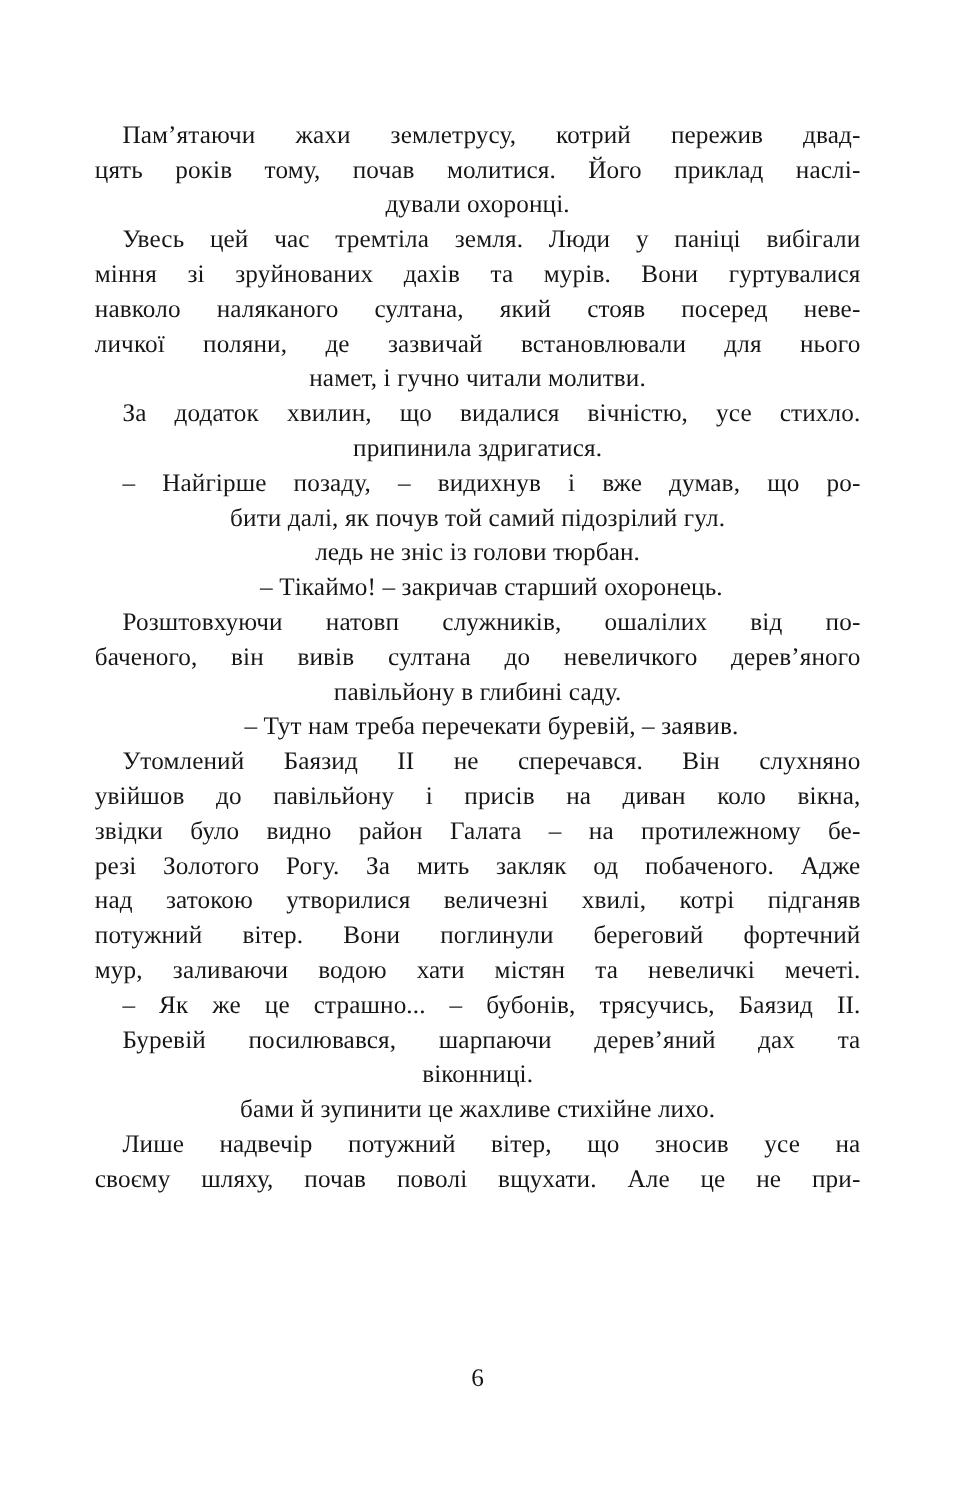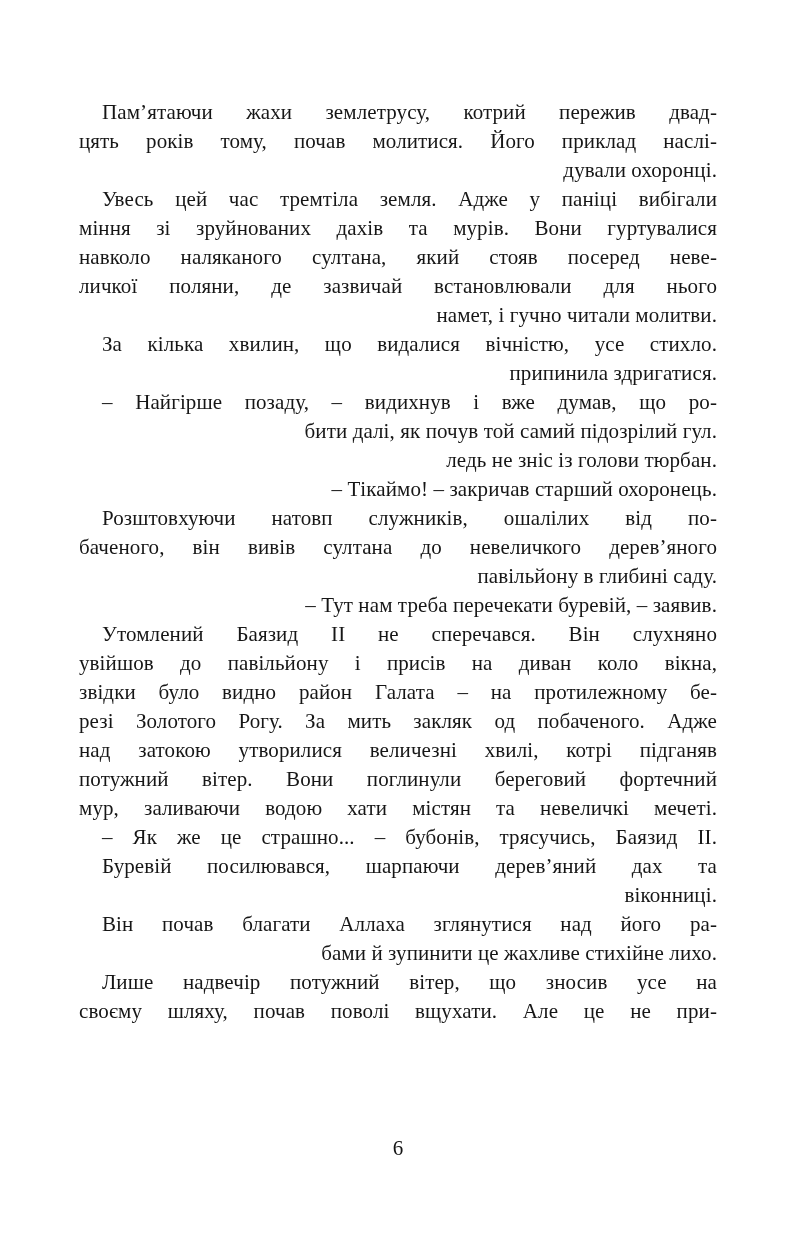--- a/index.html
+++ b/index.html
@@ -25,21 +25,21 @@
     line-height: 29px;
   }
   .para {
     margin: 0;
     padding: 0;
   }
   .line {
     height: 29px;
     overflow: hidden;
     white-space: normal;
-    text-align: right;
+    text-align: center;
     letter-spacing: 0.1px;
   }
   .line.j {
     text-align: justify;
     text-align-last: justify;
   }
   .line.first {
     padding-left: 23px;
   }
   .page-number {
@@ -56,28 +56,28 @@
 <body>
 
 <div class="book-page">
   <div class="page-text">
       <div class="para">
         <div class="line j first">Пам’ятаючи жахи землетрусу, котрий пережив двад-</div>
         <div class="line j">цять років тому, почав молитися. Його приклад наслі-</div>
         <div class="line">дували охоронці.</div>
       </div>
       <div class="para">
-        <div class="line j first">Увесь цей час тремтіла земля. Адже у паніці вибігали</div>
+        <div class="line j first">Увесь цей час тремтіла земля. Люди у паніці вибігали</div>
         <div class="line j">міння зі зруйнованих дахів та мурів. Вони гуртувалися</div>
         <div class="line j">навколо наляканого султана, який стояв посеред неве-</div>
         <div class="line j">личкої поляни, де зазвичай встановлювали для нього</div>
         <div class="line">намет, і гучно читали молитви.</div>
       </div>
       <div class="para">
-        <div class="line j first">За кілька хвилин, що видалися вічністю, усе стихло.</div>
+        <div class="line j first">За додаток хвилин, що видалися вічністю, усе стихло.</div>
         <div class="line">припинила здригатися.</div>
       </div>
       <div class="para">
         <div class="line j first">– Найгірше позаду, – видихнув і вже думав, що ро-</div>
         <div class="line">бити далі, як почув той самий підозрілий гул.</div>
       </div>
       <div class="para">
         <div class="line">ледь не зніс із голови тюрбан.</div>
       </div>
       <div class="para">
@@ -101,21 +101,20 @@
         <div class="line j">мур, заливаючи водою хати містян та невеличкі мечеті.</div>
       </div>
       <div class="para">
         <div class="line j first">– Як же це страшно... – бубонів, трясучись, Баязид II.</div>
       </div>
       <div class="para">
         <div class="line j first">Буревій посилювався, шарпаючи дерев’яний дах та</div>
         <div class="line">віконниці.</div>
       </div>
       <div class="para">
-        <div class="line j first">Він почав благати Аллаха зглянутися над його ра-</div>
         <div class="line">бами й зупинити це жахливе стихійне лихо.</div>
       </div>
       <div class="para">
         <div class="line j first">Лише надвечір потужний вітер, що зносив усе на</div>
         <div class="line j">своєму шляху, почав поволі вщухати. Але це не при-</div>
       </div>
     </div>
   <div class="page-number">6</div>
 </div>
 

